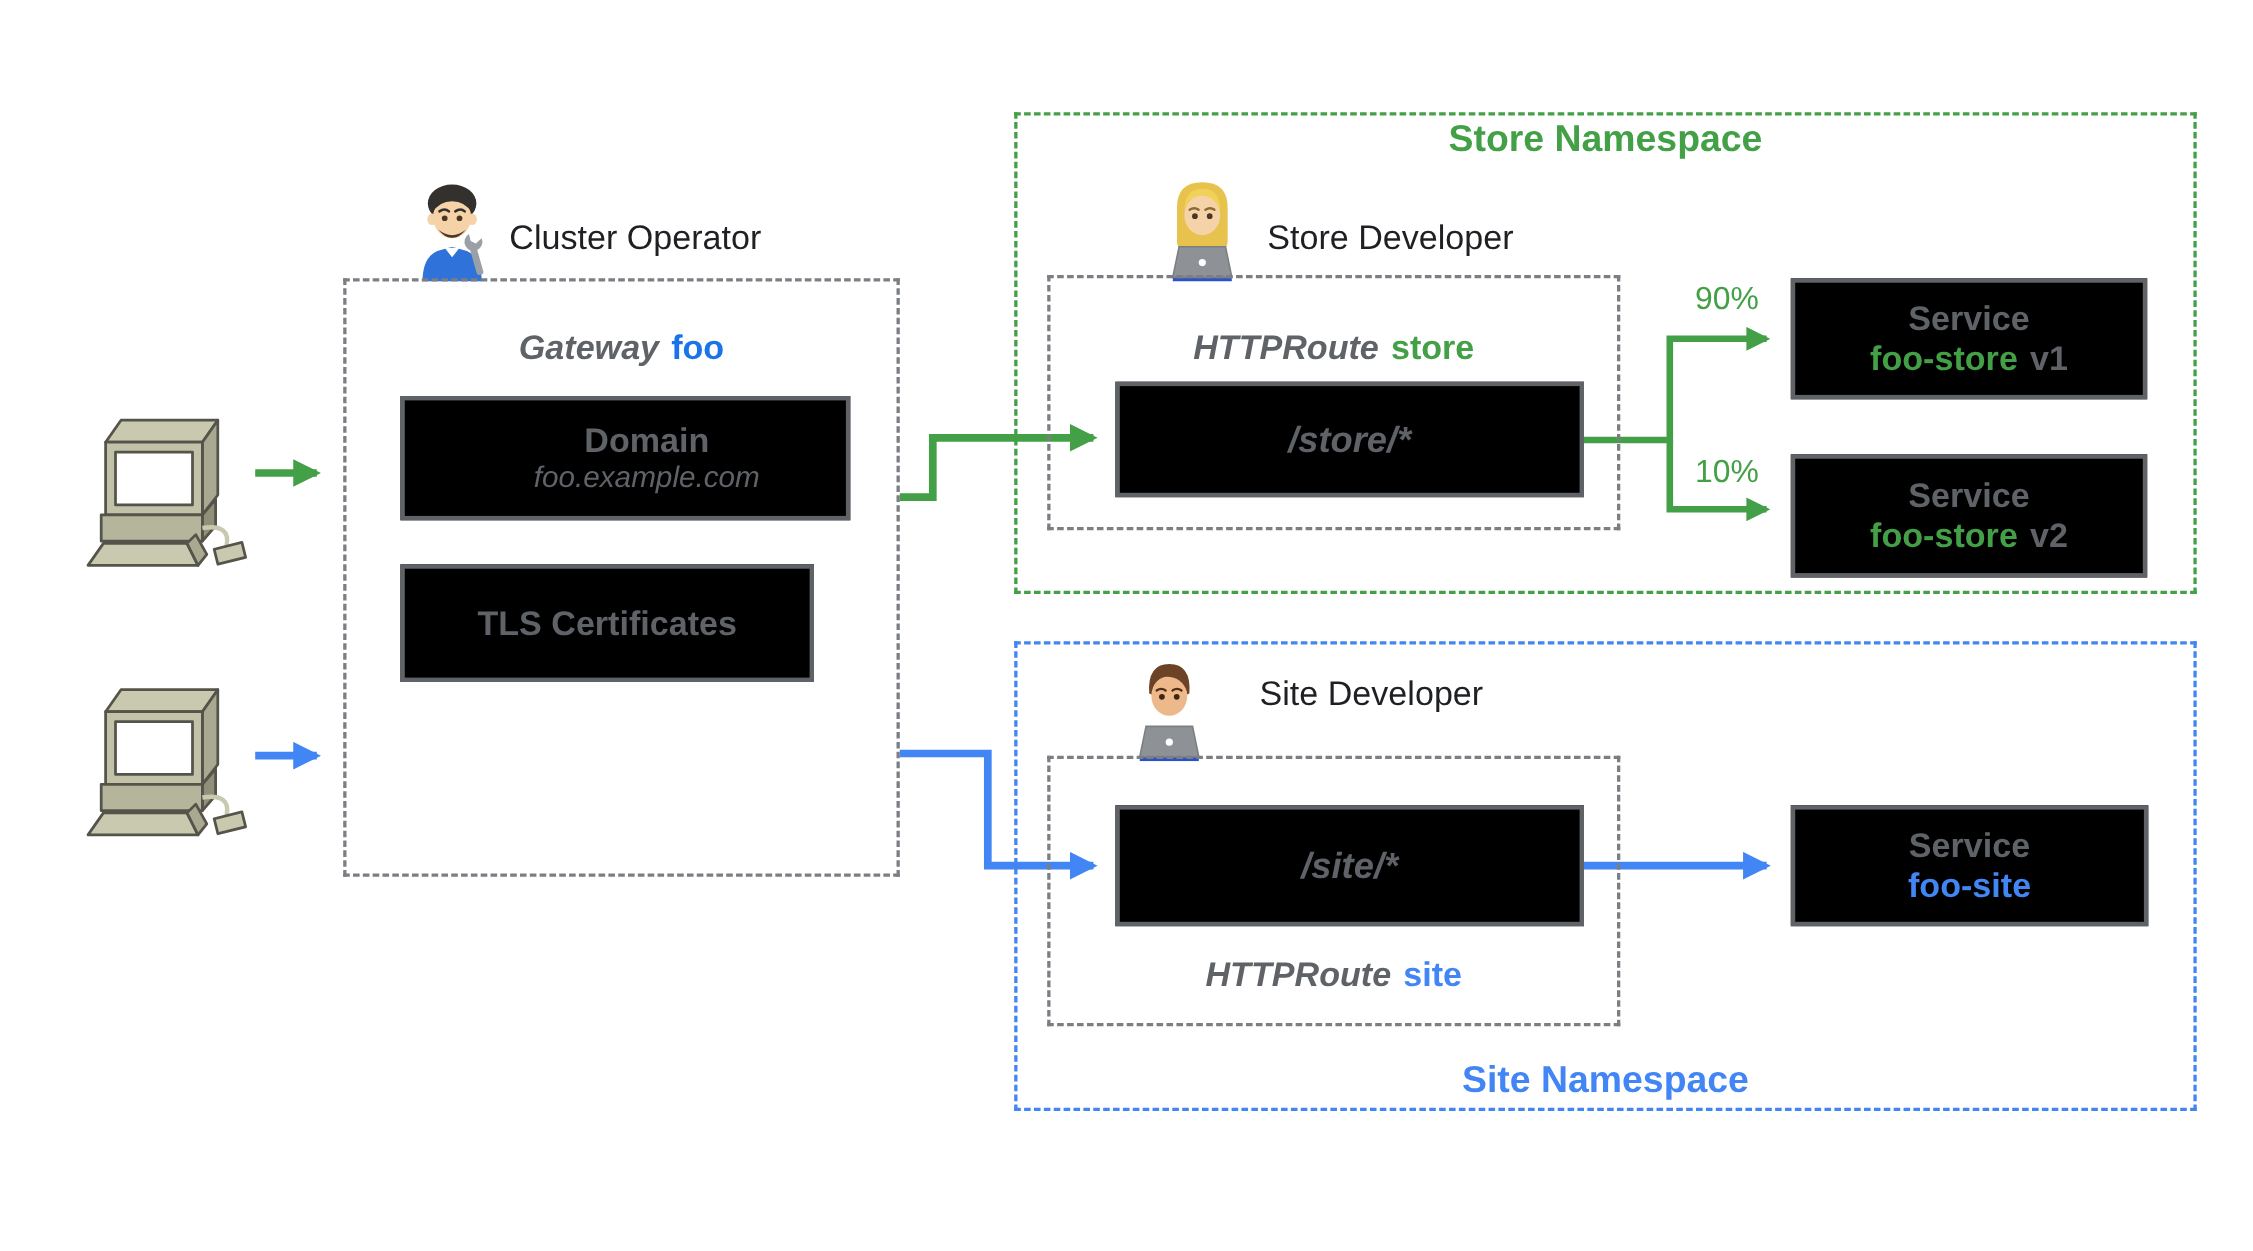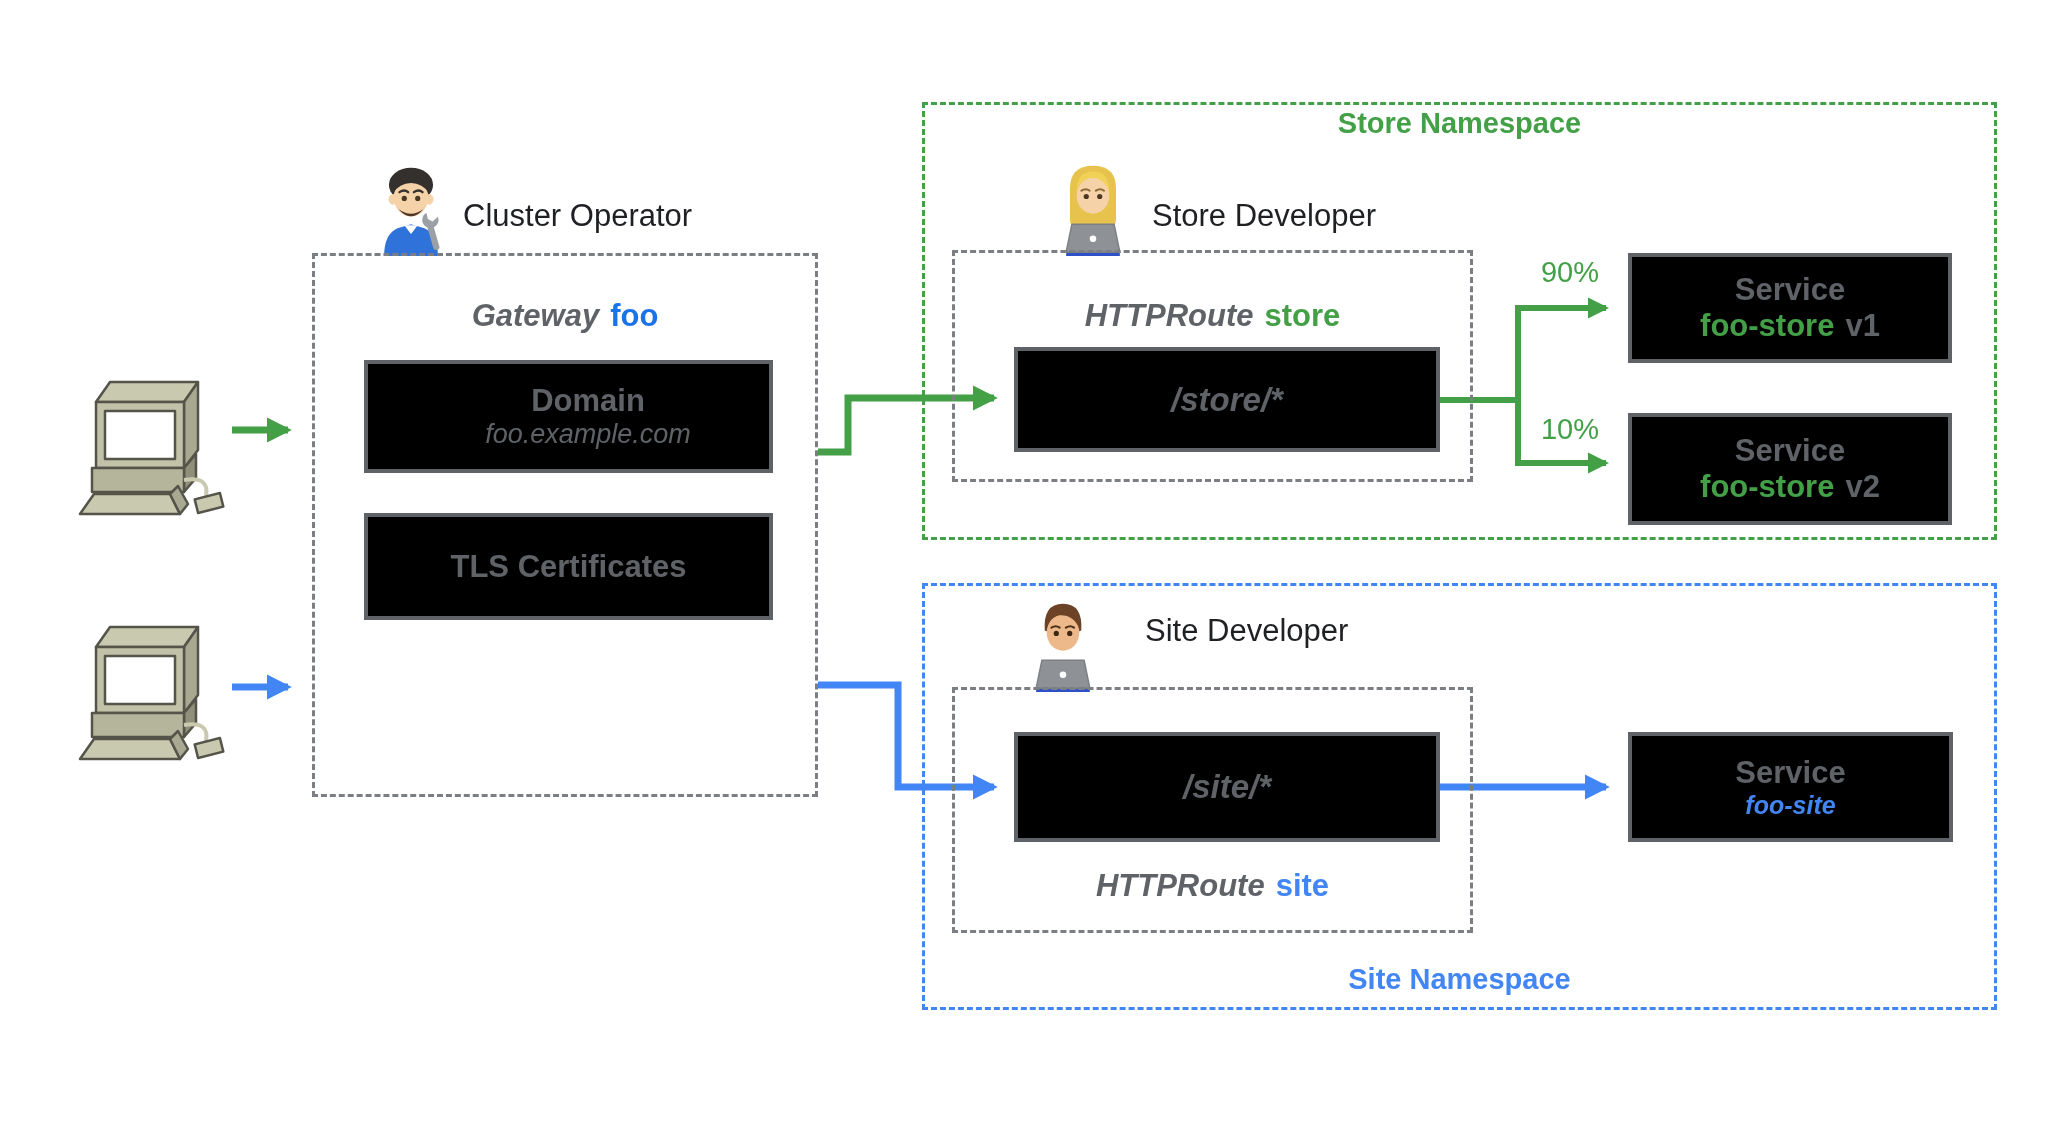--- a/index.html
+++ b/index.html
@@ -18,21 +18,21 @@
   .box-dashed-green{position:absolute;border:3px dashed #43a047;box-sizing:border-box;}
   .box-dashed-blue{position:absolute;border:3px dashed #4285f4;box-sizing:border-box;}
   
   .t-black{color:#1f2023;font-size:31px;font-weight:400;white-space:nowrap;}
   .t-gray-b{color:#5f6368;font-size:31px;font-weight:700;white-space:nowrap;}
   .t-gray-i{color:#5f6368;font-size:27px;font-style:italic;white-space:nowrap;}
   .t-path{color:#5f6368;font-size:33px;font-weight:700;font-style:italic;white-space:nowrap;}
   .t-green-b{color:#43a047;font-weight:700;}
   .t-blue-b{color:#4285f4;font-weight:700;}
   .t-foo{color:#1a73e8;font-weight:700;}
-  .ns-label{position:absolute;text-align:center;font-size:29px;font-weight:700;}
+  .ns-label{position:absolute;text-align:center;font-size:34px;font-weight:700;}
   .ctr{text-align:center;}
   .sp{margin-right:11px;font-style:italic;}
   .ver{margin-left:11px;color:#5f6368;font-weight:700;}
   .weight{position:absolute;width:90px;text-align:center;color:#43a047;font-size:29px;font-weight:400;}
   svg{display:block;}
 </style>
 </head>
 <body>
 
 <div id="canvas">
@@ -113,21 +113,21 @@
   <div class="box-dashed-gray" style="left:312px;top:253px;width:506px;height:544px;"></div>
   <div class="abs t-gray-b ctr" style="left:312px;top:298px;width:506px;">
     <span class="sp">Gateway</span><span class="t-foo">foo</span>
   </div>
 
   <div class="box-solid" style="left:364px;top:360px;width:409px;height:113px;padding-left:39px;">
     <div class="t-gray-b">Domain</div>
     <div class="t-gray-i">foo.example.com</div>
   </div>
 
-  <div class="box-solid" style="left:364px;top:513px;width:409px;height:107px;">
+  <div class="box-solid" style="left:364px;top:513px;width:376px;height:107px;">
     <div class="t-gray-b">TLS Certificates</div>
   </div>
 
 
   <div class="box-dashed-green" style="left:922px;top:102px;width:1075px;height:438px;"></div>
   <div class="ns-label t-green-b" style="left:922px;top:107px;width:1075px;color:#43a047;">Store Namespace</div>
 
   <svg class="abs" style="left:1052px;top:160px;" width="82" height="96" viewBox="0 0 84 100">
     <path d="M18 30 Q18 6 42 6 Q66 6 66 30 L66 62 Q66 70 58 70 L26 70 Q18 70 18 62 Z" fill="#e7c34d"></path>
     <ellipse cx="42" cy="37" rx="17" ry="19" fill="#f6d2a9"></ellipse>
@@ -186,16 +186,16 @@
   <div class="box-solid" style="left:1014px;top:732px;width:426px;height:110px;">
     <div class="t-path">/site/*</div>
   </div>
 
   <div class="abs t-gray-b ctr" style="left:952px;top:868px;width:521px;">
     <span class="sp">HTTPRoute</span><span class="t-blue-b">site</span>
   </div>
 
   <div class="box-solid" style="left:1628px;top:732px;width:325px;height:110px;">
     <div class="t-gray-b">Service</div>
-    <div class="t-blue-b" style="font-size:25px;font-style:italic;">foo-site</div>
+    <div class="t-blue-b" style="font-size:31px;">foo-site</div>
   </div>
 
 </div>
 
 </body></html>

